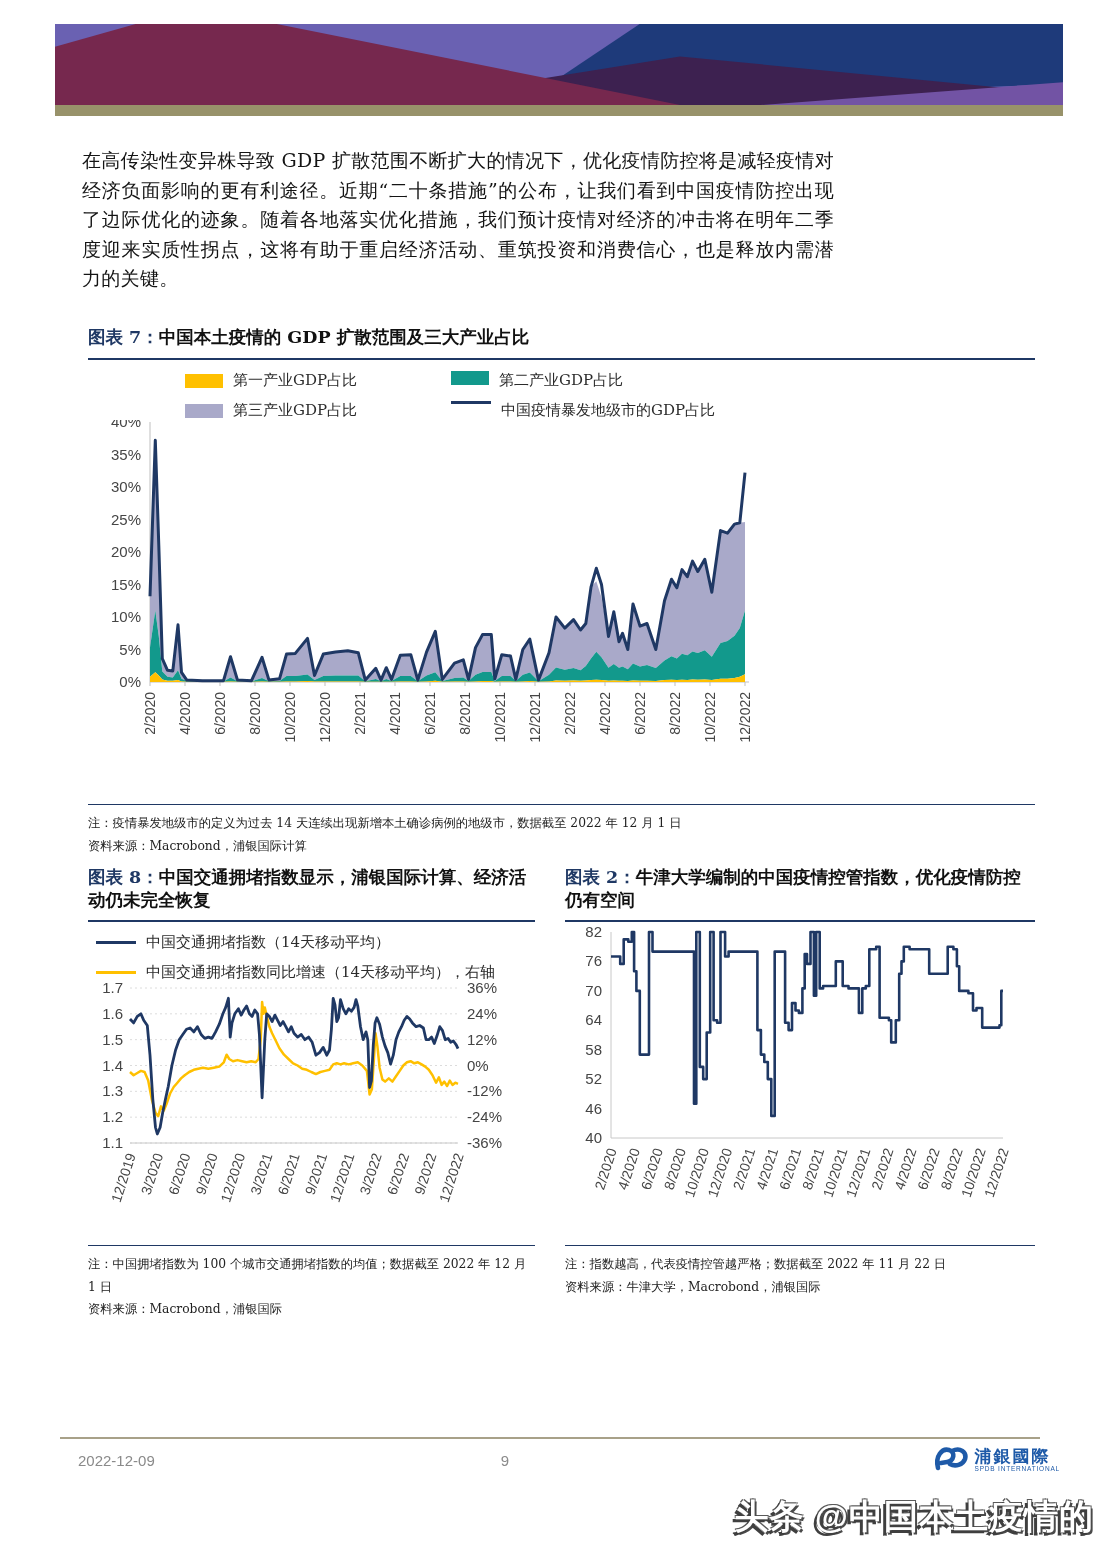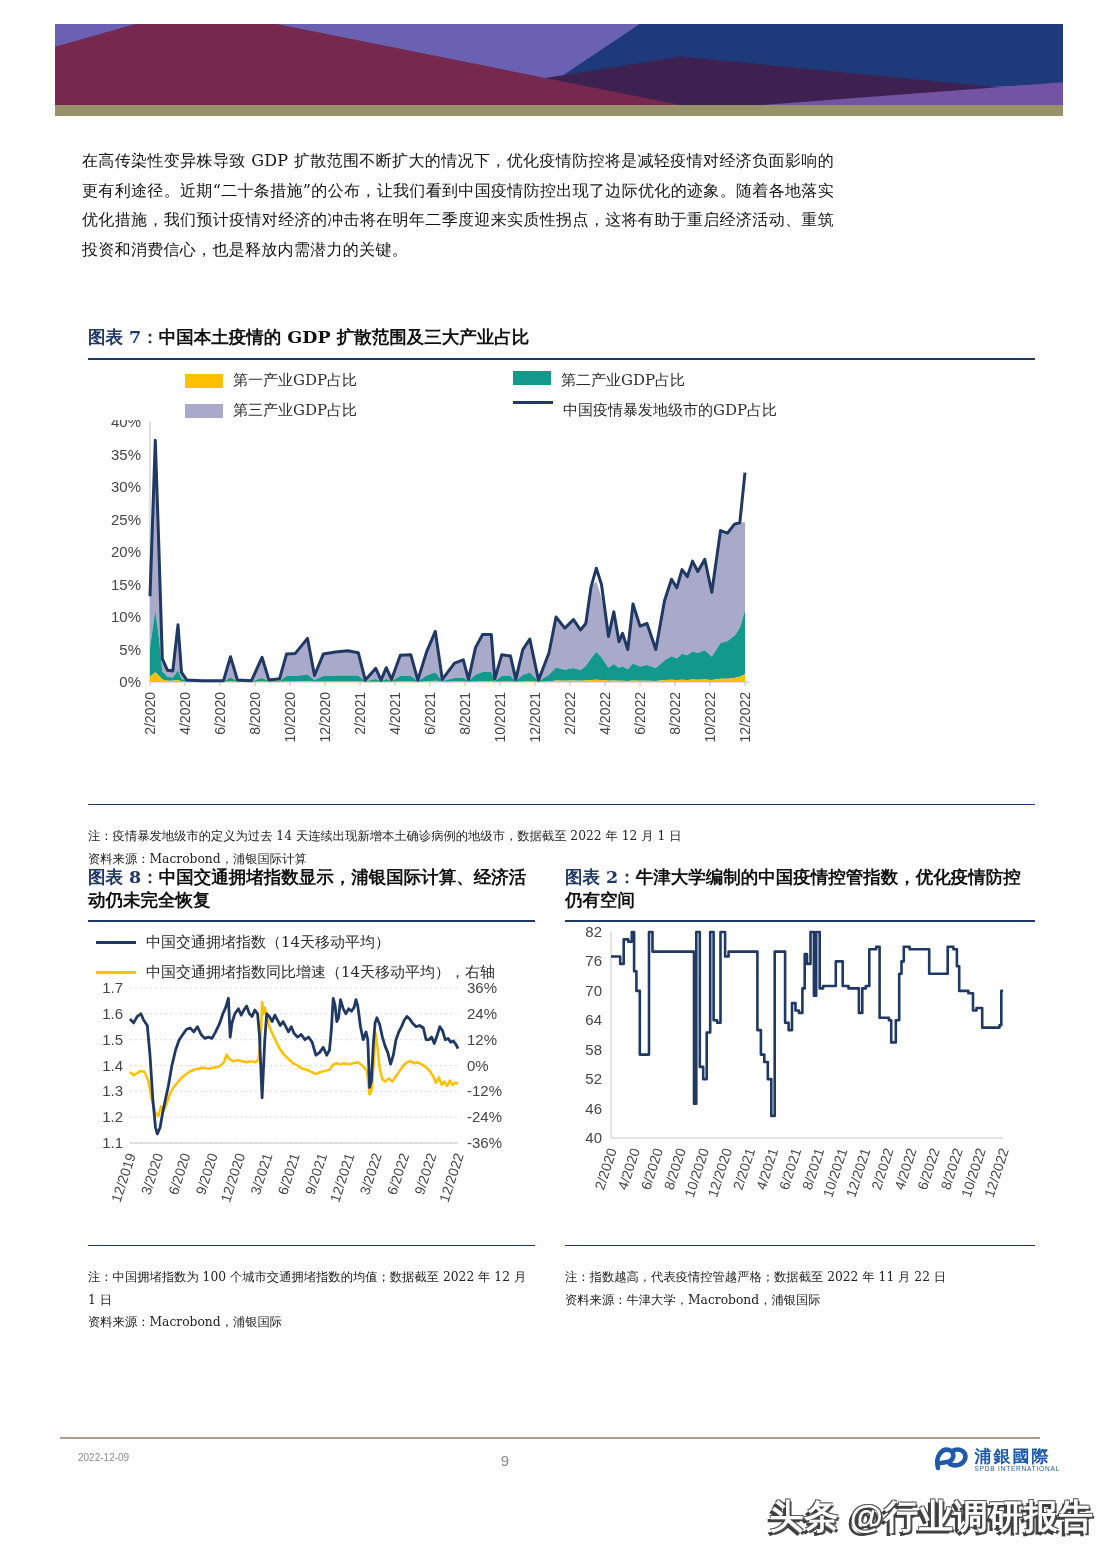--- a/index.html
+++ b/index.html
@@ -10,51 +10,51 @@
   .banner{position:absolute;left:55px;top:24px;width:1008px;height:92px;}
   .b-main{position:absolute;left:0;right:0;top:0;bottom:11px;background:#6A61B2;overflow:hidden;}
   .b-main div{position:absolute;left:0;top:0;width:100%;height:100%;}
   .t-navy{background:#1E3A7A;clip-path:polygon(58% 0,100% 0,100% 74%,46% 100%);}
   .t-plum{background:#3D2150;clip-path:polygon(32% 100%,62% 40%,100% 86%,100% 100%);}
   .t-purple2{background:#7253A4;clip-path:polygon(70% 100%,100% 72%,100% 100%);}
   .t-maroon{background:#76284E;clip-path:polygon(0 28%,8% 0,22% 0,62% 100%,0 100%);}
   .b-olive{position:absolute;left:0;right:0;bottom:0;height:11px;background:#98926A;}
 
   
-  .para{position:absolute;left:82px;top:146px;width:752px;font-size:16px;line-height:29.6px;
+  .para{position:absolute;left:82px;top:146px;width:752px;font-size:19px;line-height:29.6px;
         color:#141414;text-align:justify;letter-spacing:.3px;}
 
   
   .fig{position:absolute;}
   .fig7{left:88px;top:326px;width:947px;height:545px;}
   .fig8{left:88px;top:866px;width:447px;height:470px;}
   .fig9{left:565px;top:866px;width:470px;height:470px;}
   .fig-title{font-size:17.5px;font-weight:bold;color:#111;line-height:23px;min-height:24px;}
   .fig8 .fig-title,.fig9 .fig-title{min-height:46px;}
   .fig-label{color:#1F3864;}
   .sep{border-top:2px solid #1F3864;margin-top:8px;}
   .legend-row{display:flex;align-items:center;font-size:15px;color:#2b2b2b;margin-top:11px;}
   .l7row{margin-left:97px;}
-  .l7item{display:flex;align-items:center;width:328px;}
+  .l7item{display:flex;align-items:center;width:266px;}
   .l7item2{display:flex;align-items:flex-start;}
   .l8row{margin-left:8px;}
   .sw-box{width:38px;height:14px;margin-right:10px;flex:none;}
   .sw-line{width:40px;height:3px;margin-right:10px;flex:none;}
   .note{position:absolute;left:0;right:0;font-size:12.3px;color:#222;line-height:1.85;
-        border-top:1px solid #1F3864;padding-top:20px;}
+        border-top:1px solid #1F3864;padding-top:7px;}
   .fig7 .note{top:478px;}
   .fig8 .note,.fig9 .note{top:379px;}
   svg{display:block;}
   svg .tick{font-family:"Liberation Sans",sans-serif;font-size:14px;fill:#454545;}
   svg .tickL{font-family:"Liberation Sans",sans-serif;font-size:15px;fill:#454545;}
 
   
   .footer-rule{position:absolute;left:60px;top:1437px;width:980px;height:2px;background:#A8A189;}
   .footer-date{position:absolute;left:78px;top:1452px;font-family:"Liberation Sans",sans-serif;
-               font-size:10px;color:#8a8a8a;}
+               font-size:15px;color:#8a8a8a;}
   .footer-page{position:absolute;left:0;width:1010px;top:1452px;text-align:center;
                font-family:"Liberation Sans",sans-serif;font-size:15px;color:#8a8a8a;}
   .logo{position:absolute;right:42px;top:1444px;display:flex;align-items:center;}
   .logo-txt{margin-left:6px;}
   .logo-cn{font-size:17px;font-weight:bold;color:#1E5AA8;letter-spacing:2px;line-height:18px;}
   .logo-en{font-size:6.5px;color:#1E5AA8;letter-spacing:.8px;font-family:"Liberation Sans",sans-serif;}
 
   
   .watermark{position:absolute;right:8px;top:1494px;font-family:"Liberation Sans",sans-serif;
              font-size:34px;font-weight:bold;color:#ffffff;letter-spacing:1px;
@@ -268,15 +268,15 @@
     <svg width="36" height="30" viewBox="0 0 36 30">
       <path d="M5 24 C2 12 9 4 16 6 C23 8 21 17 14 18 L8 19" stroke="#1E5AA8" stroke-width="4.6" fill="none" stroke-linecap="round"></path>
       <path d="M19 7 C27 3 34 8 32 15 C30 21 22 23 17 20" stroke="#1E5AA8" stroke-width="4.6" fill="none" stroke-linecap="round"></path>
     </svg>
     <div class="logo-txt">
       <div class="logo-cn">浦銀國際</div>
       <div class="logo-en">SPDB INTERNATIONAL</div>
     </div>
   </div>
 
-  <div class="watermark">头条 @行业调研报告</div>
+  <div class="watermark">头条 @中国本土疫情的</div>
 
 </div>
 
 </body></html>

